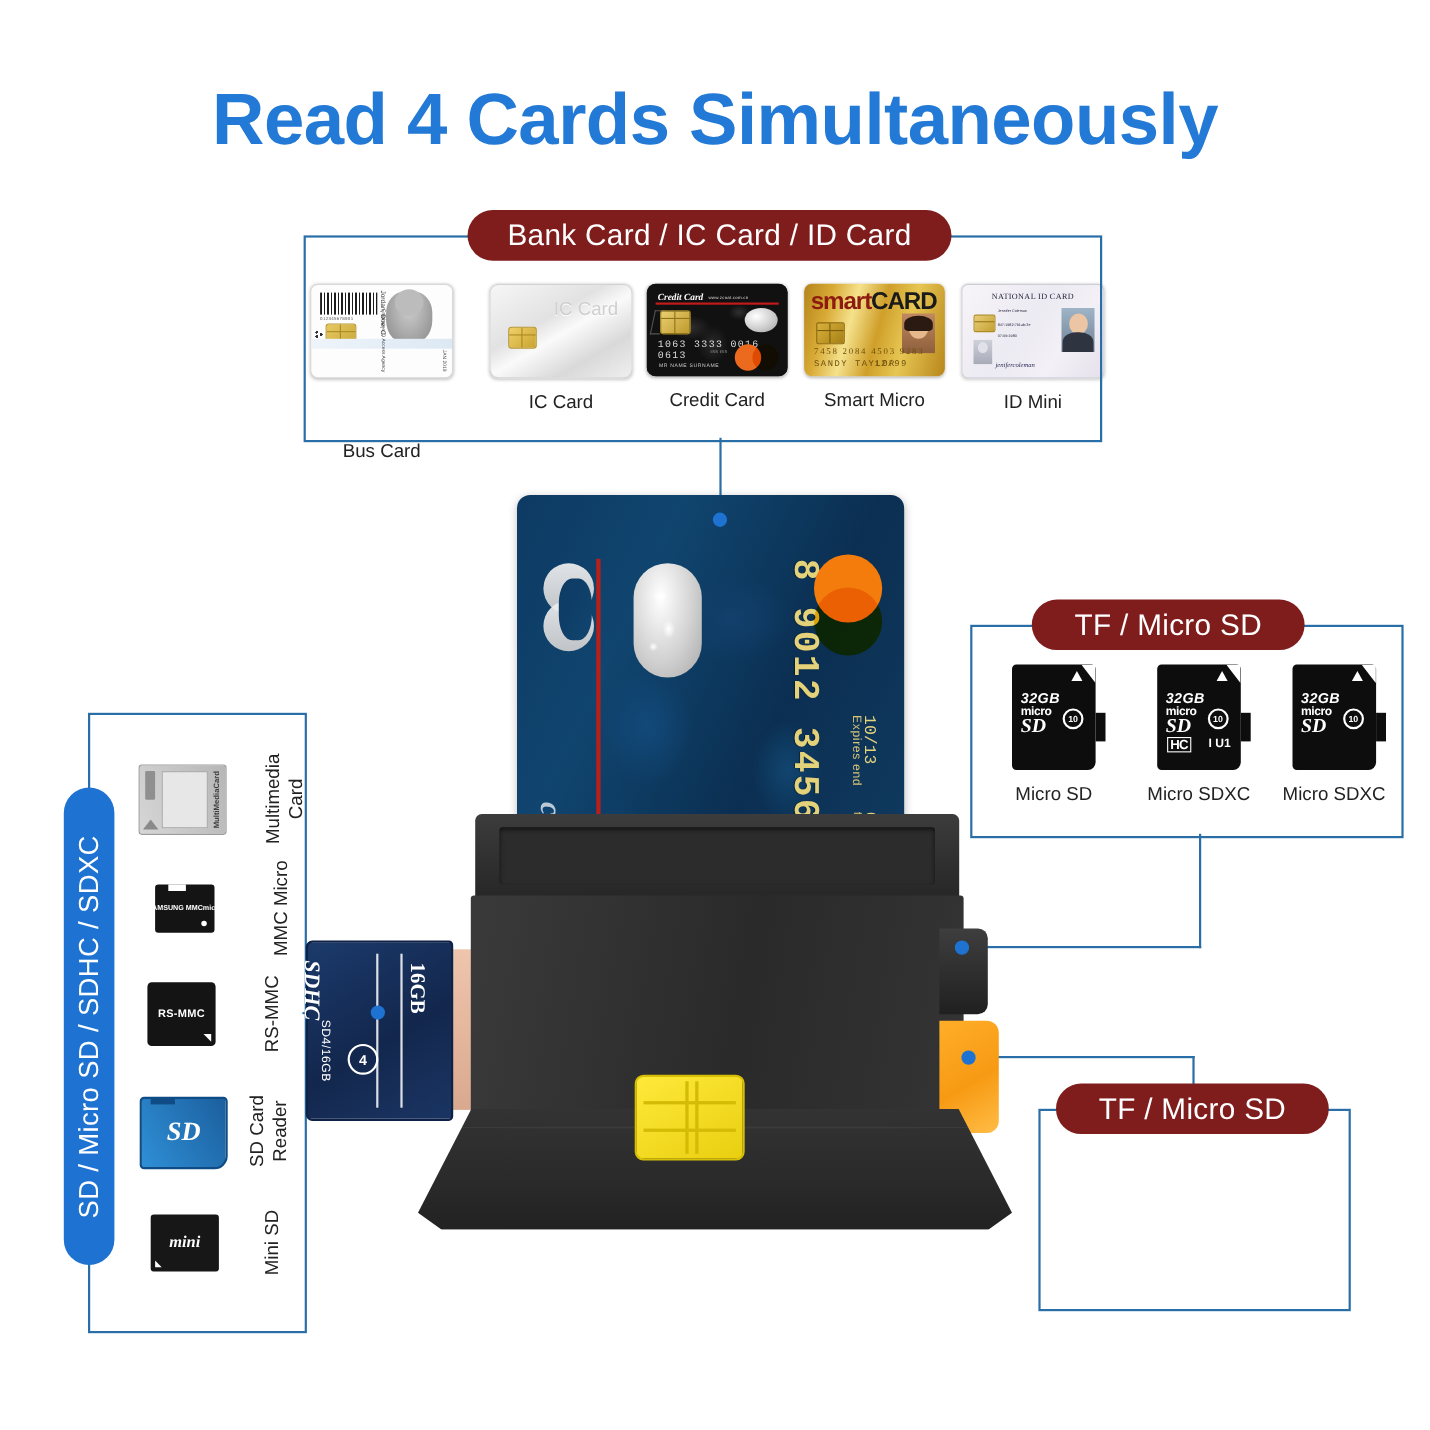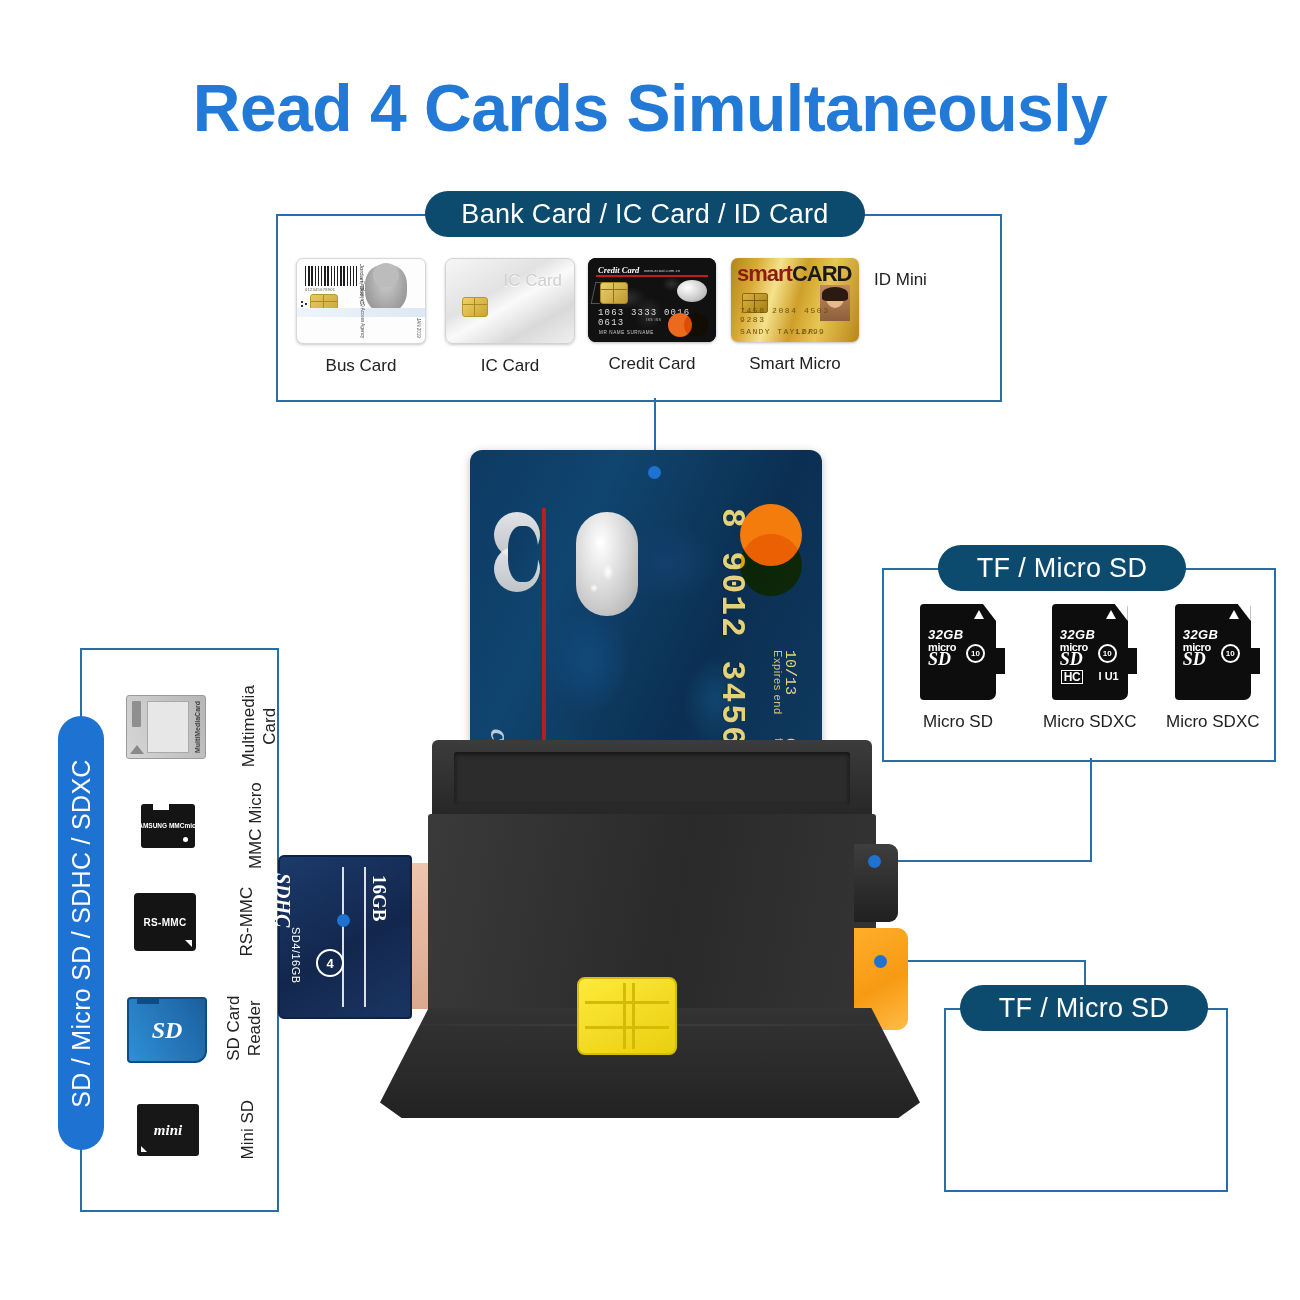--- a/index.html
+++ b/index.html
@@ -6,21 +6,21 @@
   body{width:1300px;height:1300px;position:relative;overflow:hidden;
        font-family:"Liberation Sans","DejaVu Sans",sans-serif;color:#222;}
   .stage{position:absolute;left:0;top:0;width:1300px;height:1300px;}
 
   
   .title{position:absolute;left:0;top:70px;width:1300px;text-align:center;
          font-size:66px;font-weight:bold;color:#2279d6;letter-spacing:-.5px;
          font-family:"Liberation Sans","DejaVu Sans",sans-serif;white-space:nowrap;}
 
   
-  .pill{position:absolute;background:#0c4a6e;border-radius:40px;color:#fff;
+  .pill{position:absolute;background:#7f1d1d;border-radius:40px;color:#fff;
         display:flex;align-items:center;justify-content:center;
         font-size:27px;letter-spacing:.3px;z-index:30;}
 
   
   .panel{position:absolute;border:2px solid #2a6ea8;background:transparent;z-index:5;}
 
   .conn{position:absolute;background:#2a6ea8;z-index:6;}
   .conn.v{width:2px;}
   .conn.h{height:2px;}
   .dot{position:absolute;width:13px;height:13px;border-radius:50%;
@@ -114,21 +114,21 @@
       background:linear-gradient(135deg,#d9b23c,#a67f15);border:1px solid #8c6a10;}
   .sc .chip:before{content:"";position:absolute;left:0;top:5.5px;width:100%;height:1px;background:#7b5d0c;}
   .sc .chip:after{content:"";position:absolute;left:11px;top:0;width:1px;height:100%;background:#7b5d0c;}
   .sc .photo{position:absolute;right:9px;top:27px;width:30px;height:36px;overflow:hidden;
       background:linear-gradient(#c0895f,#8e5f3c);}
   .sc .photo:before{content:"";position:absolute;left:6px;top:3px;width:18px;height:20px;
       border-radius:50%;background:#e6b98d;}
   .sc .photo:after{content:"";position:absolute;left:2px;top:2px;width:26px;height:14px;
       border-radius:50% 50% 20% 20%;background:#2b1a12;}
   .sc .num{position:absolute;left:9px;bottom:18px;font-size:8px;color:#6d5010;
-      letter-spacing:1.6px;font-family:Liberation Mono, monospace;}
+      letter-spacing:1.6px;font-family:Liberation Serif, serif;}
   .sc .nm{position:absolute;left:9px;bottom:6px;font-size:8px;color:#6d5010;
       letter-spacing:1.4px;font-family:"Liberation Mono",monospace;}
   .sc .exp{position:absolute;right:34px;bottom:6px;font-size:8px;color:#6d5010;
       letter-spacing:1.2px;font-family:"Liberation Mono",monospace;}
 
   
   .idc{width:128px;height:84px;border-radius:6px;border:1px solid #cdcdd6;
       background:linear-gradient(125deg,#f7f5f8,#eceaf2 45%,#f3f0f6 70%,#e4e1ec);
       box-shadow:0 1px 3px rgba(0,0,0,.2);}
   .idc .hd{position:absolute;left:0;top:6px;width:100%;text-align:center;font-size:7.4px;
@@ -340,21 +340,21 @@
 <div class="stage">
 
   <div class="title">Read 4 Cards Simultaneously</div>
 
   <div class="panel" style="left:276px;top:214px;width:722px;height:184px;"></div>
 
   <div class="pill" style="left:425px;top:191px;width:440px;height:46px;">
     <span>Bank Card / IC Card / ID Card</span>
   </div>
 
-  <div class="cardcell" style="left:296px;top:258px;">
+  <div class="cardcell" style="left:282px;top:258px;gap:44px;">
     <div class="thumb bus">
       <div class="bar"></div>
       <div class="barnum">012345678901</div>
       <div class="dots"></div>
       <div class="chip"></div>
       <div class="name">Jordan, Doe, C.</div>
       <div class="photo"></div>
       <div class="stripe"></div>
       <div class="meta">Employee ID Access Agency</div>
       <div class="meta2">JAN 2019</div>
@@ -398,20 +398,30 @@
       <div class="chip"></div>
       <div class="photo"></div>
       <div class="num">7458  2084  4503  9283</div>
       <div class="nm">SANDY  TAYLOR</div>
       <div class="exp">12/99</div>
     </div>
     <div class="cardlabel">Smart Micro</div>
   </div>
 
   <div class="cardcell" style="left:874px;top:258px;">
+    <div class="thumb idc">
+      <div class="hd">NATIONAL ID CARD</div>
+      <div class="chip"></div>
+      <div class="f n">Jennifer Coleman</div>
+      <div class="f a">847-1982-791ab-3e</div>
+      <div class="f b">07-09-1980</div>
+      <div class="photo"></div>
+      <div class="ghost"></div>
+      <div class="sig">jenifercoleman</div>
+    </div>
     <div class="cardlabel">ID Mini</div>
   </div>
 
   <div class="conn v" style="left:654px;top:398px;height:72px;"></div>
   <div class="dot" style="left:648px;top:466px;"></div>
 
   <div class="panel" style="left:882px;top:568px;width:390px;height:190px;"></div>
 
   <div class="pill" style="left:938px;top:545px;width:248px;height:46px;">
     <span>TF / Micro SD</span>

